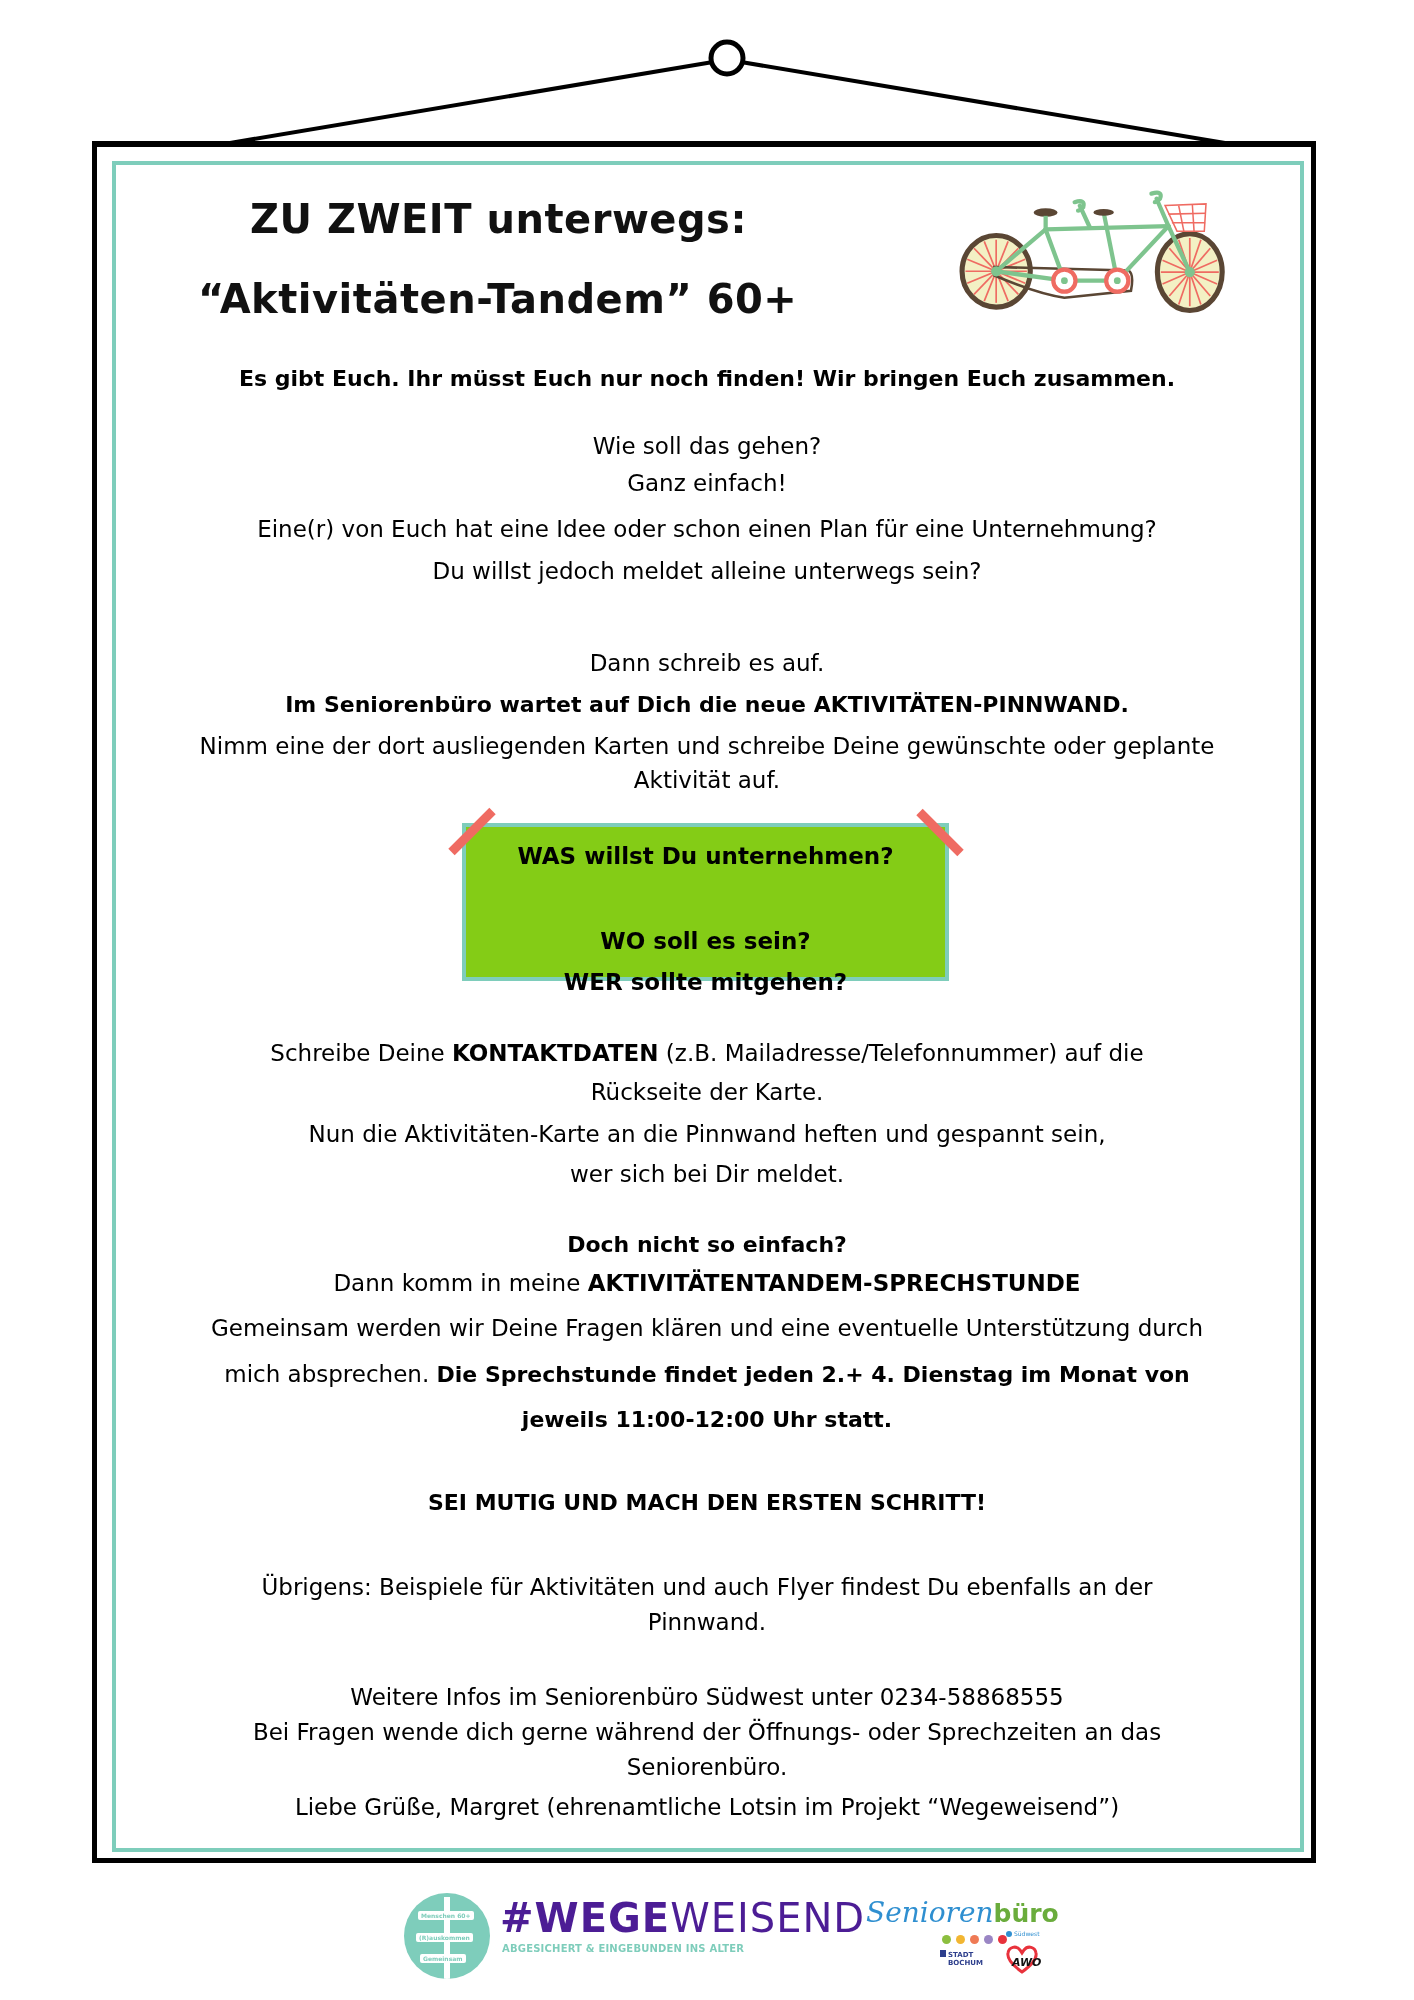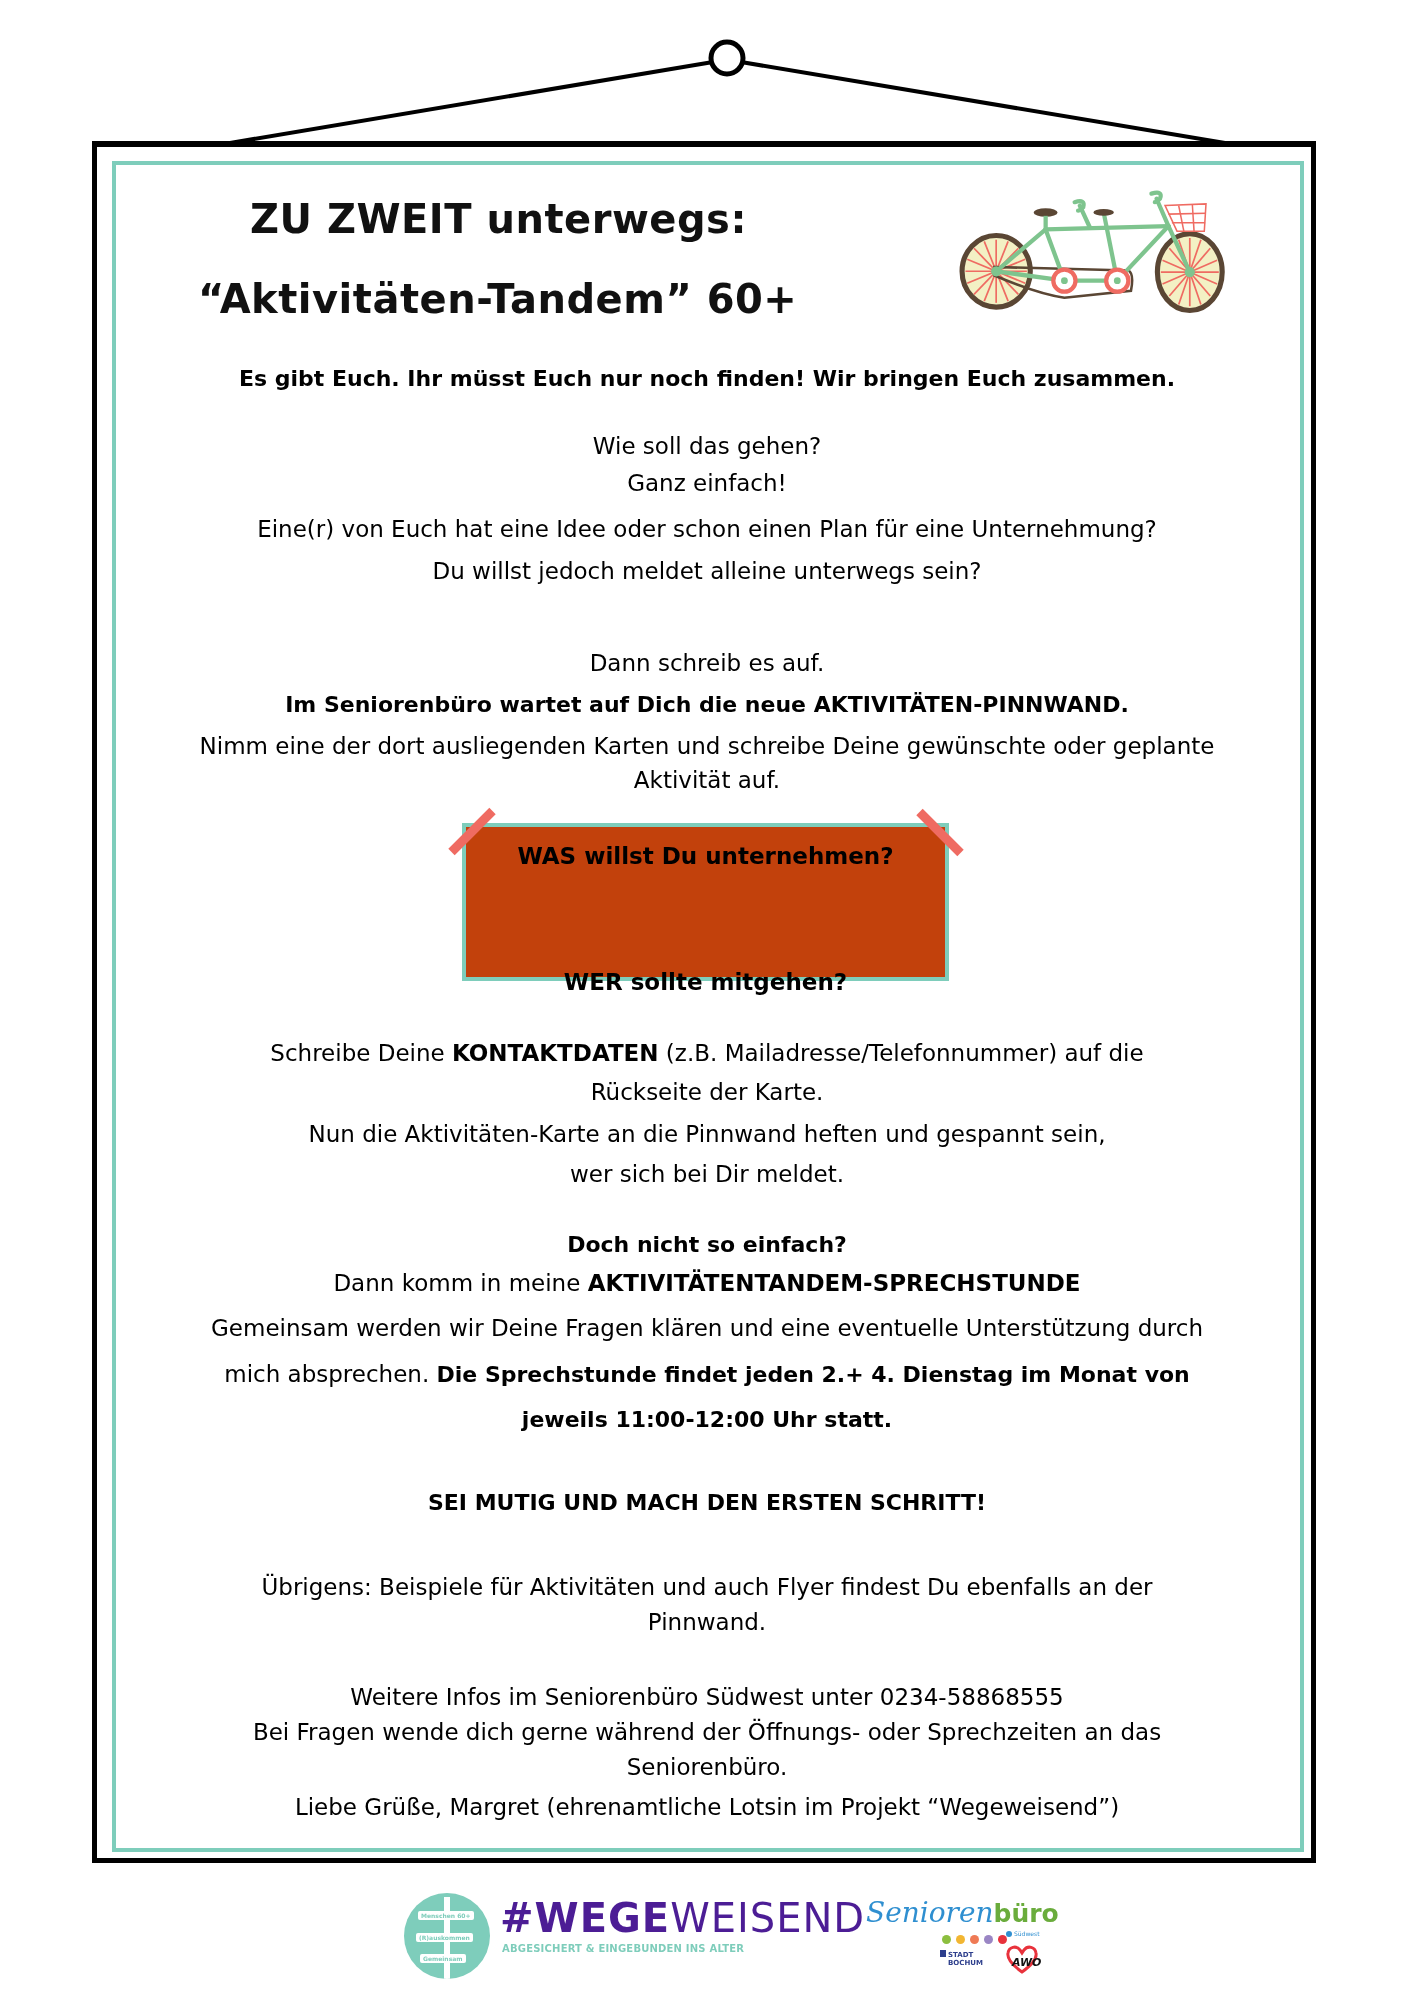--- a/index.html
+++ b/index.html
@@ -12,21 +12,21 @@
                    border: 4px solid #7ecdbb; box-sizing: border-box; }
     .title { position: absolute; font-family: "DejaVu Sans", sans-serif; font-weight: bold;
              color: #111; letter-spacing: 0.5px; white-space: nowrap; }
     #title-line1 { left: 250px; top: 196px; font-size: 40px; text-align: right; }
     #title-line2 { left: 198px; top: 276px; font-size: 40px; }
     #bike { position: absolute; left: 930px; top: 180px; width: 320px; height: 145px; }
     .line { position: absolute; left: 130px; width: 1154px; text-align: center;
             font-size: 23px; line-height: 30px; white-space: nowrap; }
     .b { font-weight: bold; }
     #question-box { position: absolute; left: 462px; top: 823px; width: 487px; height: 158px;
-                    border: 4px solid #7ecdbb; box-sizing: border-box; background: #c2410c; }
+                    border: 4px solid #7ecdbb; box-sizing: border-box; background: #84cc16; }
     .q { position: absolute; left: 0; width: 100%; text-align: center; font-weight: bold;
          font-size: 23px; line-height: 30px; }
     .tape { position: absolute; width: 58px; height: 9px; background: #ef6b62; }
     .wege-circle { position: absolute; left: 404px; top: 1893px; width: 86px; height: 86px;
                    border-radius: 50%; background: #7ecdbb; overflow: hidden; }
     .sign { position: absolute; background: #fff; color: #7ecdbb; font-size: 6px; font-weight: bold;
             height: 9px; line-height: 9px; padding: 0 3px; white-space: nowrap; border-radius: 2px; }
     .post { position: absolute; left: 40px; top: 4px; width: 6px; height: 82px; background: #fff; }
     #wege-title { position: absolute; left: 500px; top: 1896px; font-size: 40px; line-height: 44px;
                   color: #4c1d95; letter-spacing: 1px; white-space: nowrap; }
@@ -127,20 +127,21 @@
 <div class="line" style="top:514px;">Eine(r) von Euch hat eine Idee oder schon einen Plan für eine Unternehmung?</div>
 <div class="line" style="top:556px;">Du willst jedoch meldet alleine unterwegs sein?</div>
 
 <div class="line" style="top:648px;">Dann schreib es auf.</div>
 <div class="line b" style="top:690px; font-size:22px;">Im Seniorenbüro wartet auf Dich die neue AKTIVITÄTEN-PINNWAND.</div>
 <div class="line" style="top:731px;">Nimm eine der dort ausliegenden Karten und schreibe Deine gewünschte oder geplante</div>
 <div class="line" style="top:765px;">Aktivität auf.</div>
 
 <div id="question-box">
   <div class="q" style="top:14px;">WAS willst Du unternehmen?</div>
+  <div class="q" style="top:99px;">WO soll es sein?</div>
   <div class="q" style="top:140px;">WER sollte mitgehen?</div>
 </div>
 <div class="tape" style="left:443px; top:827px; transform:rotate(-45deg);"></div>
 <div class="tape" style="left:911px; top:828px; transform:rotate(45deg);"></div>
 
 <div class="line" style="top:1038px;">
   <span>Schreibe Deine </span><span class="b">KONTAKTDATEN</span><span> (z.B. Mailadresse/Telefonnummer) auf die</span>
 </div>
 <div class="line" style="top:1077px;">Rückseite der Karte.</div>
 <div class="line" style="top:1119px;">Nun die Aktivitäten-Karte an die Pinnwand heften und gespannt sein,</div>

